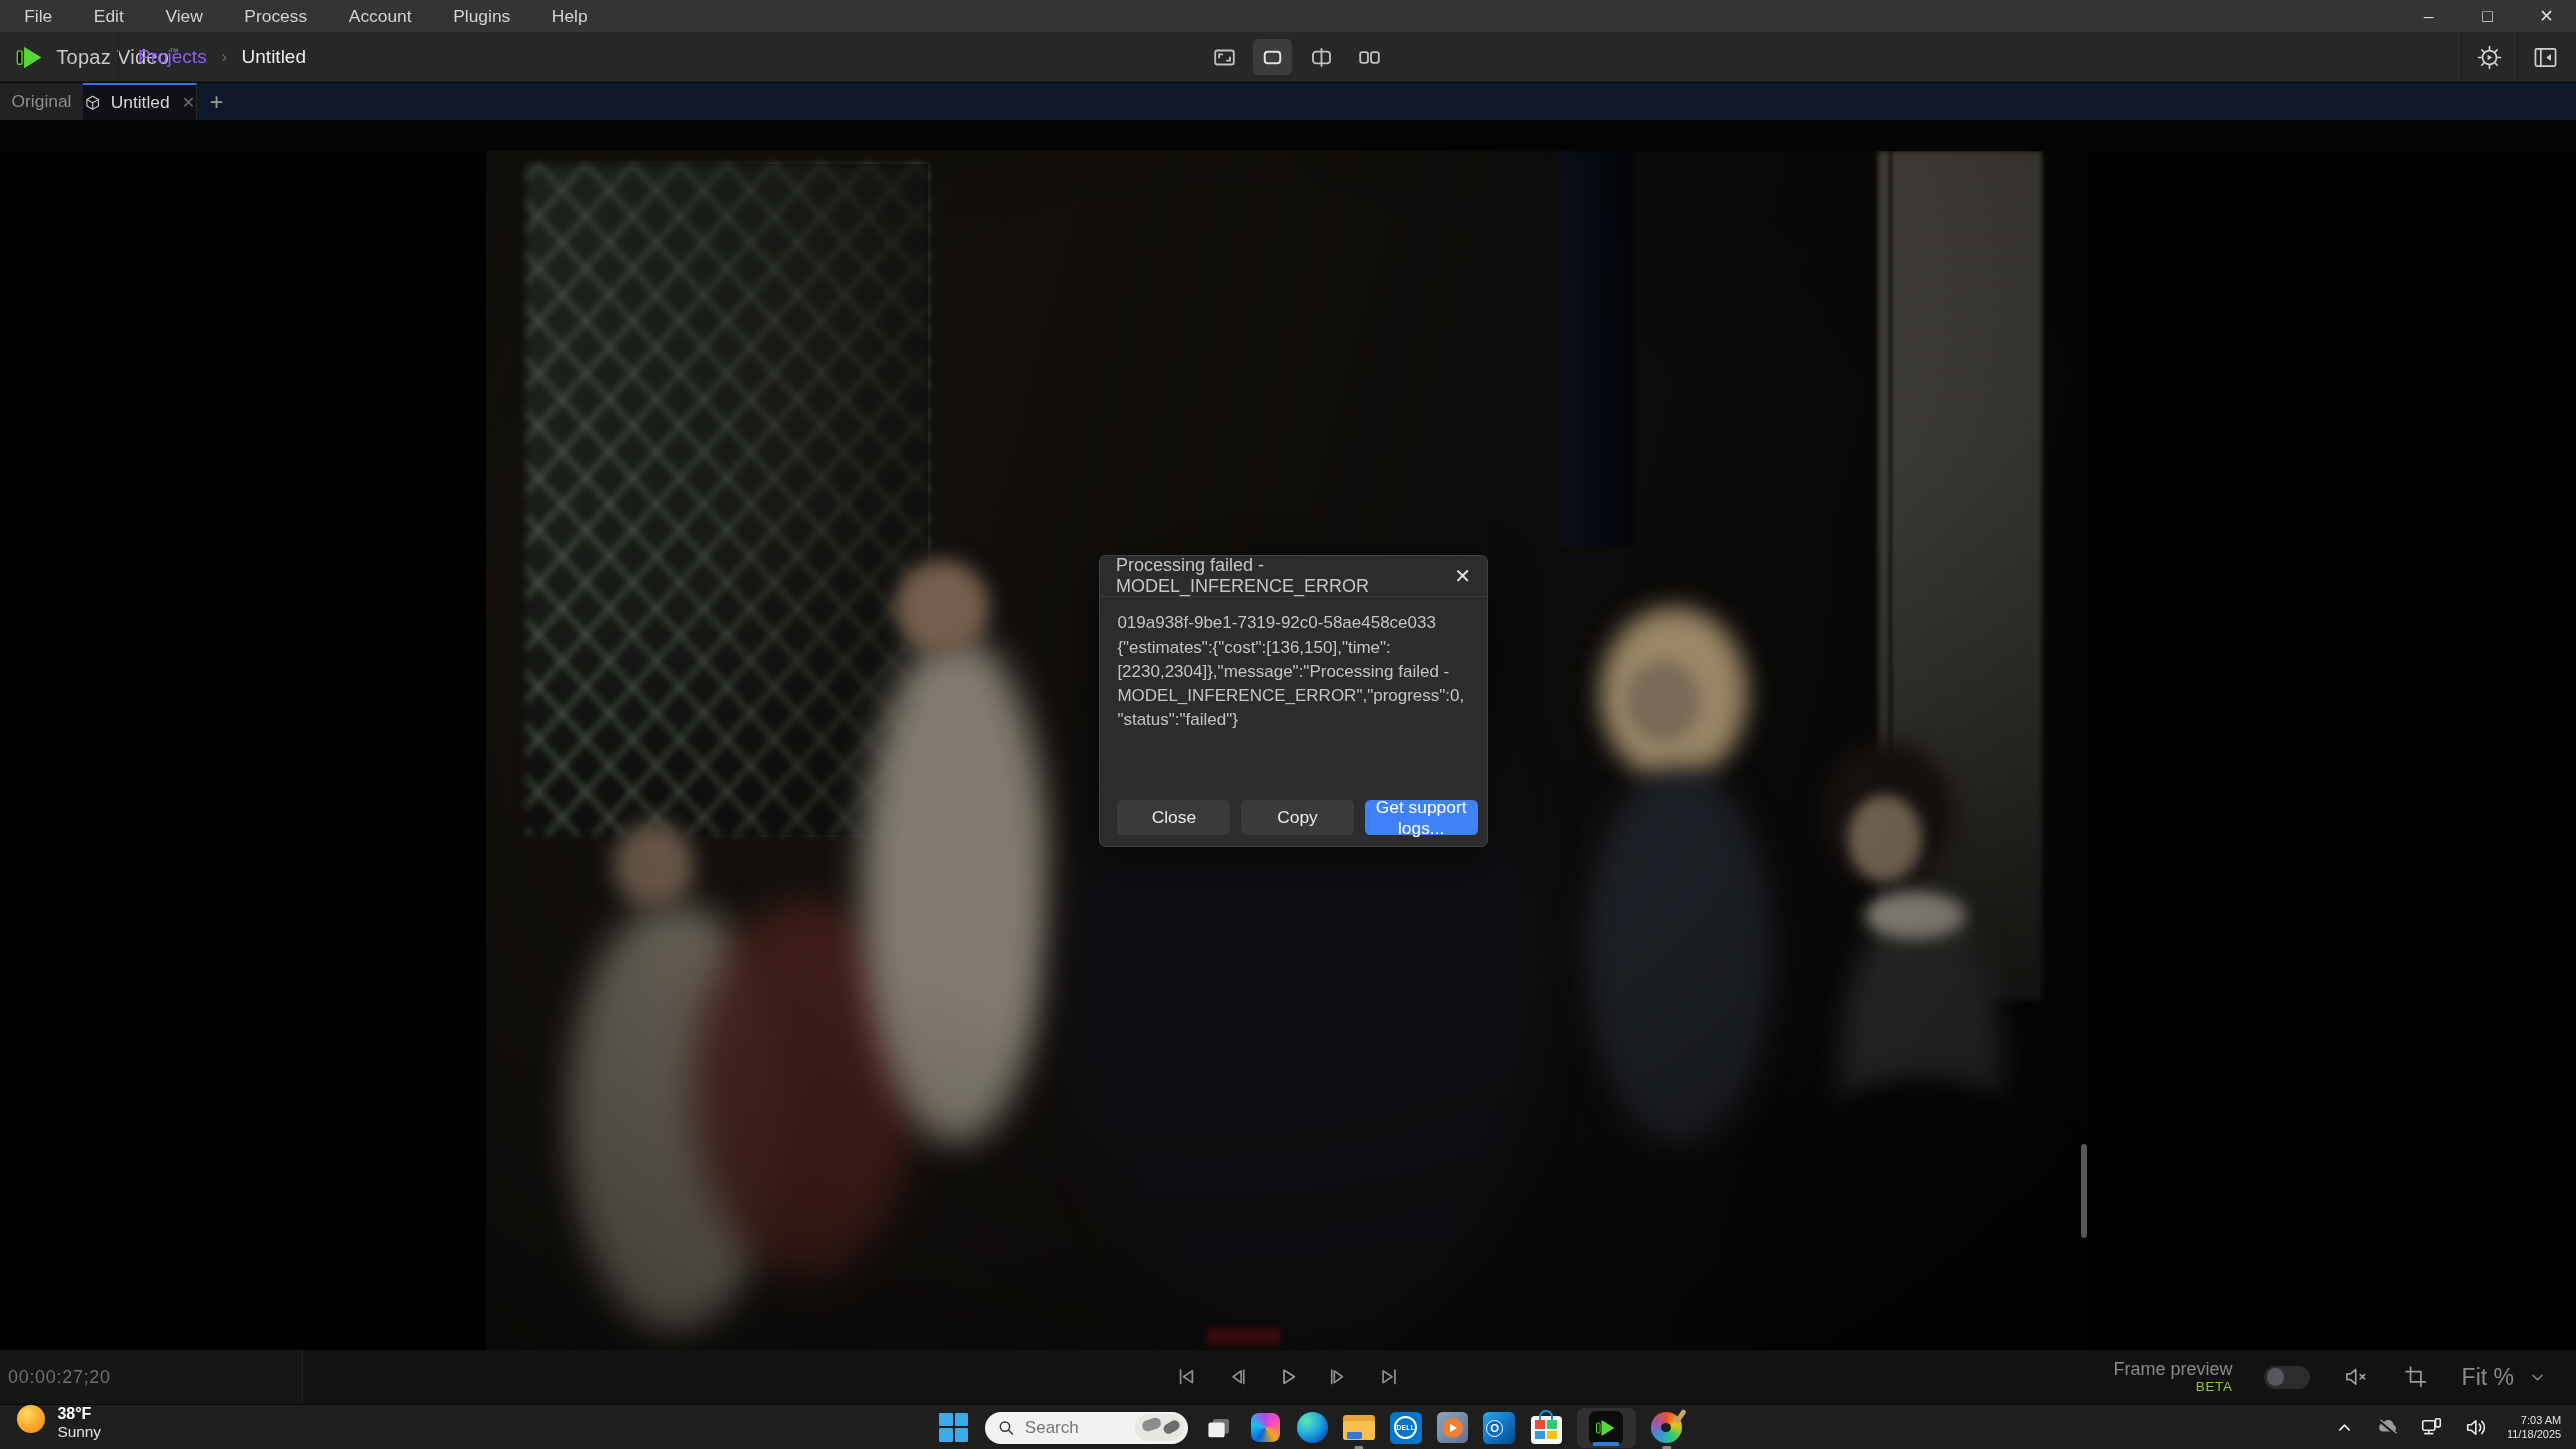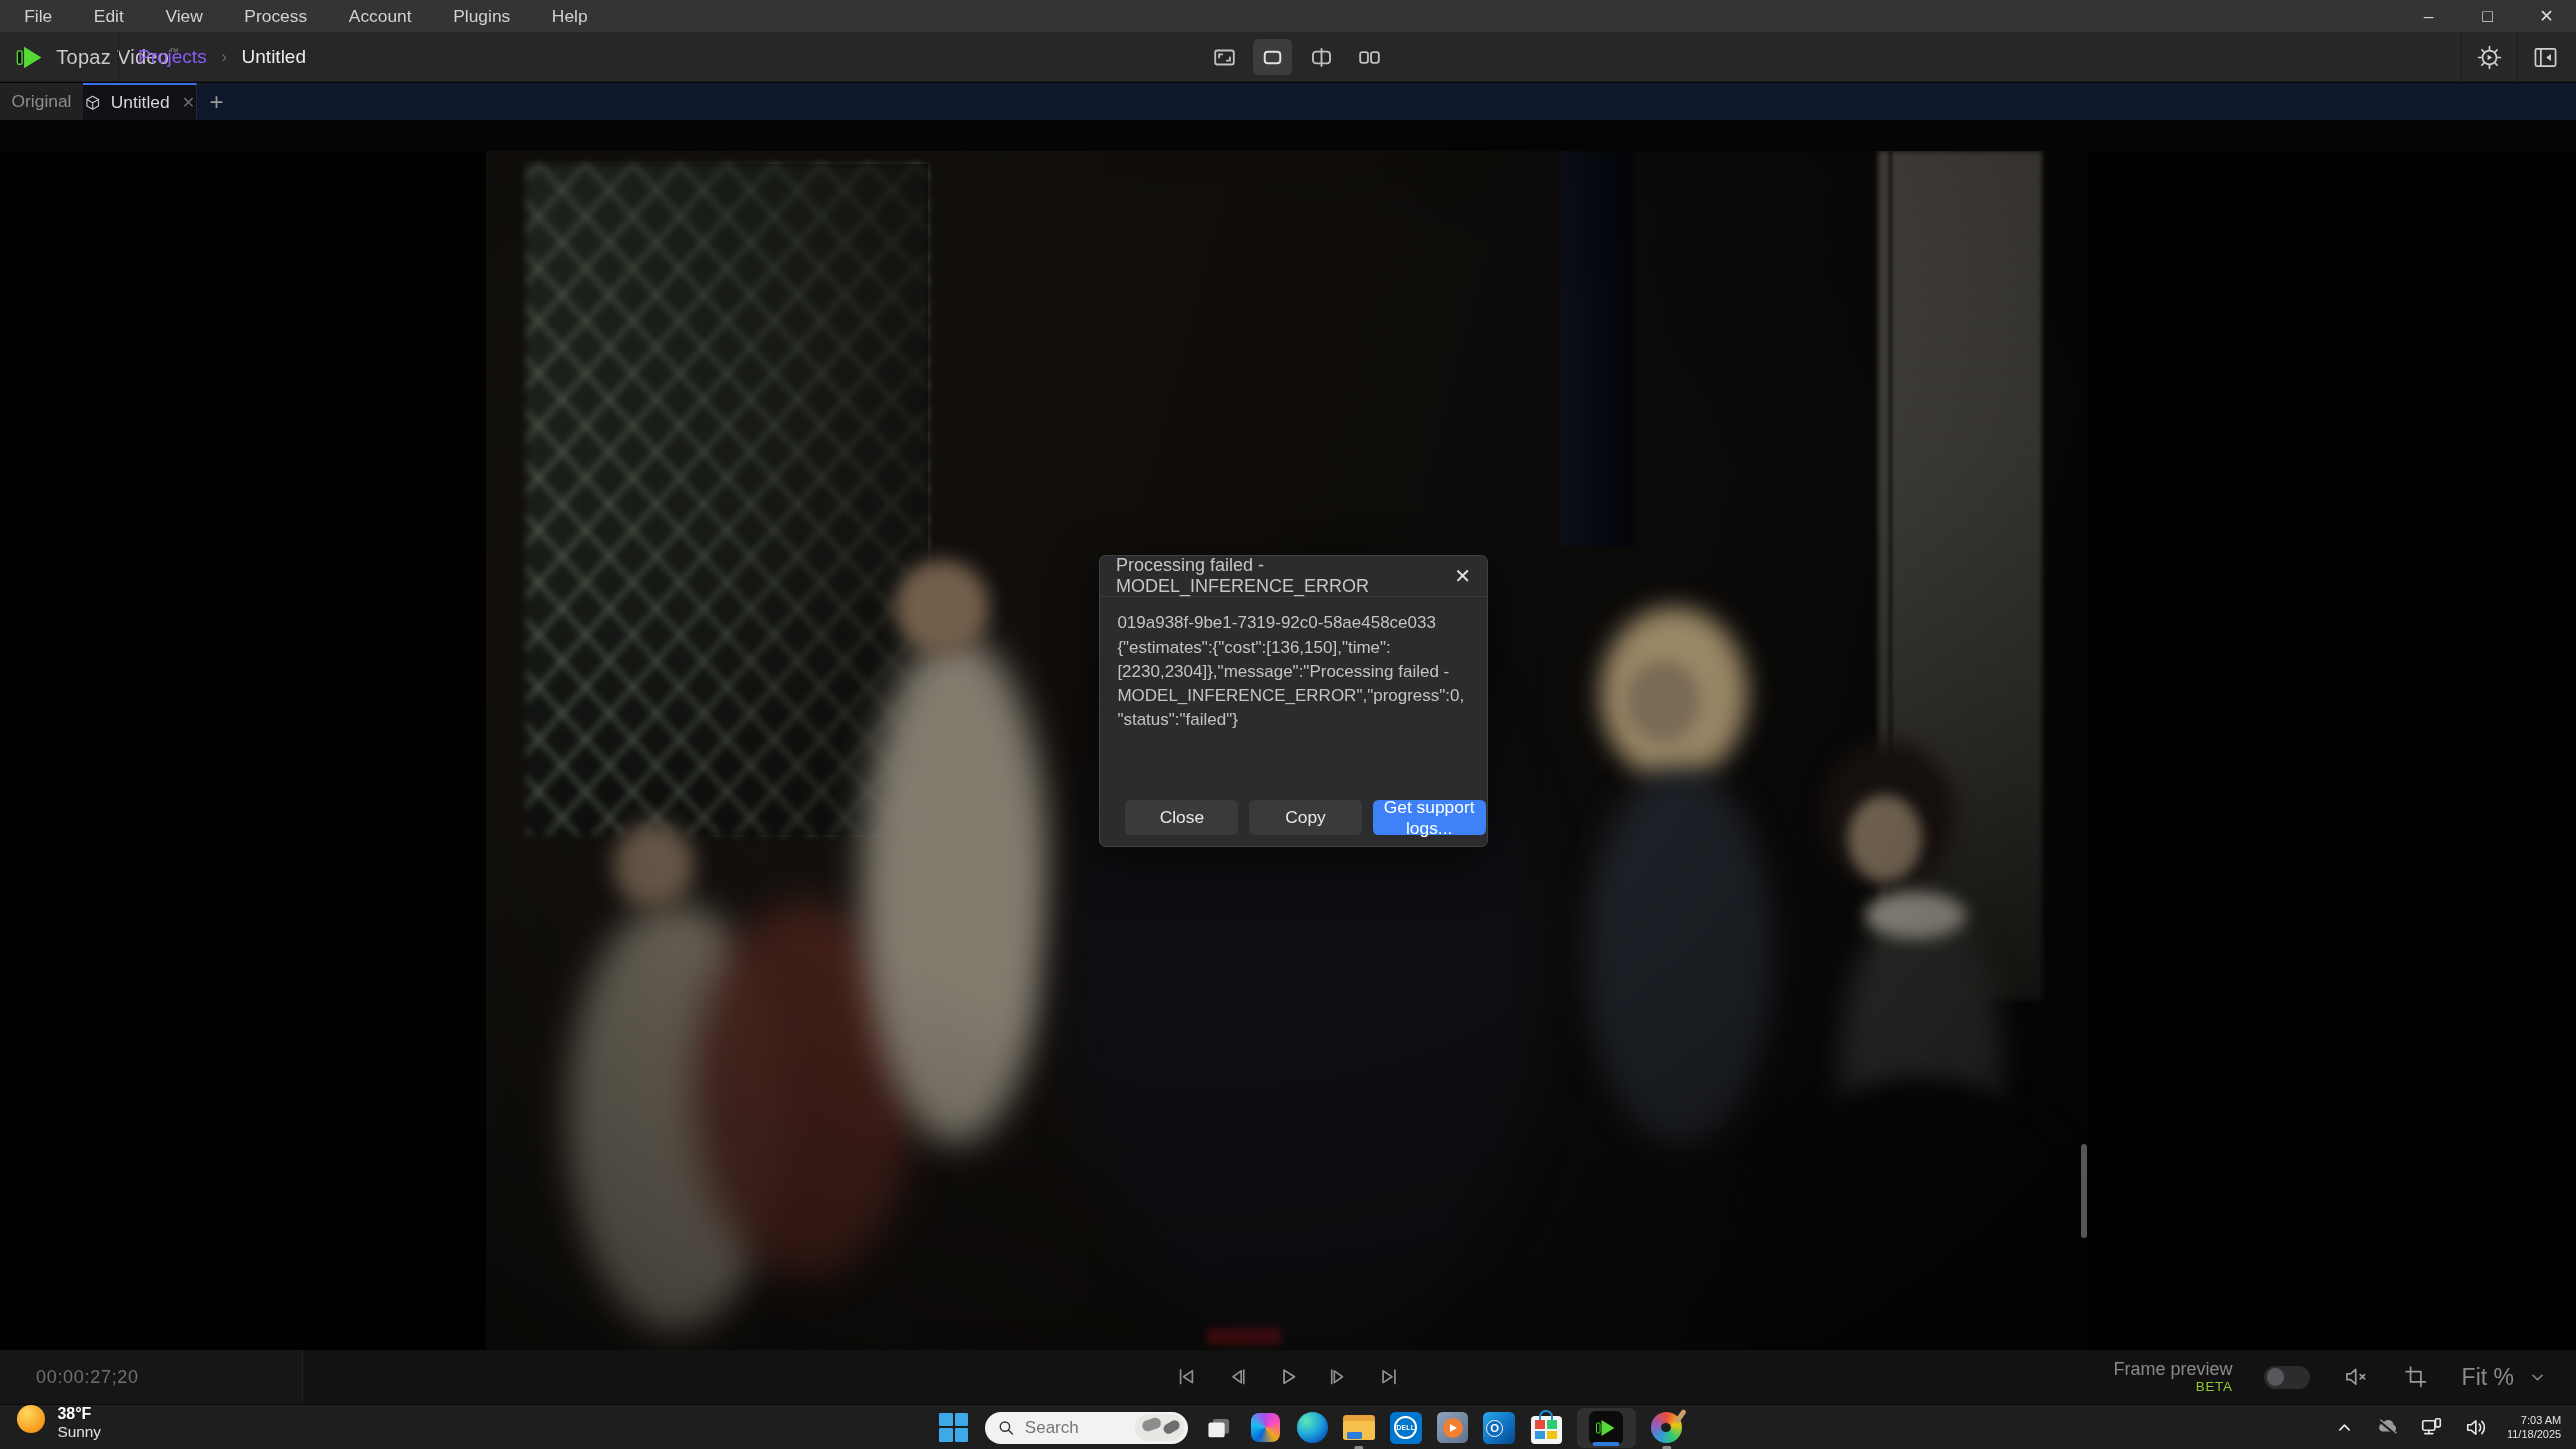--- a/index.html
+++ b/index.html
@@ -63,29 +63,29 @@
   .timecode-burn { position:absolute; left:721px; top:1177px; width:74px; height:17.4px; background:#5a1013; border-radius:2.7px; filter:blur(3.4px); opacity:0.8; }
   .vscroll { position:absolute; left:2081px; top:993px; width:6px; height:94px; border-radius:3.4px; background:#55555a; }
 
   
   .dialog { position:absolute; left:1099px; top:555px; width:389px; height:292px; background:#2c2c2e; border:0.7px solid #414144; border-radius:6.7px; box-shadow:0 16px 47px rgba(0,0,0,0.65); z-index:20; }
   .dlg-head { height:40px; display:flex; align-items:center; padding:0 16px; }
   .dlg-title { color:#c6c6c8; font-size:18px; flex:1; }
   .dlg-x { color:#e2e2e2; font-size:20px; width:27px; text-align:right; }
   .dlg-sep { height:0.7px; background:#3b3b3e; }
   .dlg-body { padding:14.8px 17.4px; color:#c4c4c6; font-size:17px; line-height:1.42; word-break:break-word; height:168px; }
-  .dlg-foot { position:absolute; left:12px; bottom:0; width:100%; padding:10.7px 13.4px; display:flex; gap:10.7px; }
+  .dlg-foot { position:absolute; left:4px; bottom:0; width:100%; padding:10.7px 13.4px; display:flex; gap:10.7px; }
   .dlg-btn { flex:1; height:35px; border-radius:5.4px; border:none; font-size:17.4px; font-family:"Liberation Sans", sans-serif; display:flex; align-items:center; justify-content:center; }
   .dlg-btn.gray { background:#3a3a3c; color:#eaeaea; }
   .dlg-btn.blue { background:#3f82f7; color:#ffffff; }
 
   
   .controlbar { position:absolute; left:0; top:1350px; width:2576px; height:54px; background:#121213; }
   .tc-zone { position:absolute; left:0; top:0; width:303px; height:54px; background:#161617; border-right:0.7px solid #222224; display:flex; align-items:center; }
-  .timecode { color:#6f6f6f; font-size:18px; margin-left:36px; letter-spacing:0.7px; }
+  .timecode { color:#6f6f6f; font-size:18px; margin-left:8px; letter-spacing:0.7px; }
   .transport { position:absolute; left:1171px; top:0; height:54px; display:flex; align-items:center; gap:21.5px; }
   .tbtn { width:29.5px; height:29.5px; display:flex; align-items:center; justify-content:center; }
   .cb-right { position:absolute; right:27px; top:0; height:54px; display:flex; align-items:center; gap:31px; }
   .fp-labels { display:flex; flex-direction:column; align-items:flex-end; line-height:1.1; }
   .fp-label { color:#8a8a8a; font-size:18px; }
   .beta { color:#96c832; font-size:13.4px; letter-spacing:0.7px; }
   .toggle { width:46px; height:23px; background:#2c2c2e; border-radius:11.4px; position:relative; }
   .knob { position:absolute; left:3.4px; top:2.7px; width:17.4px; height:17.4px; border-radius:50%; background:#58585c; }
   .fitwrap { display:flex; align-items:center; gap:12px; }
   .fitlabel { color:#8a8a8a; font-size:23px; }

